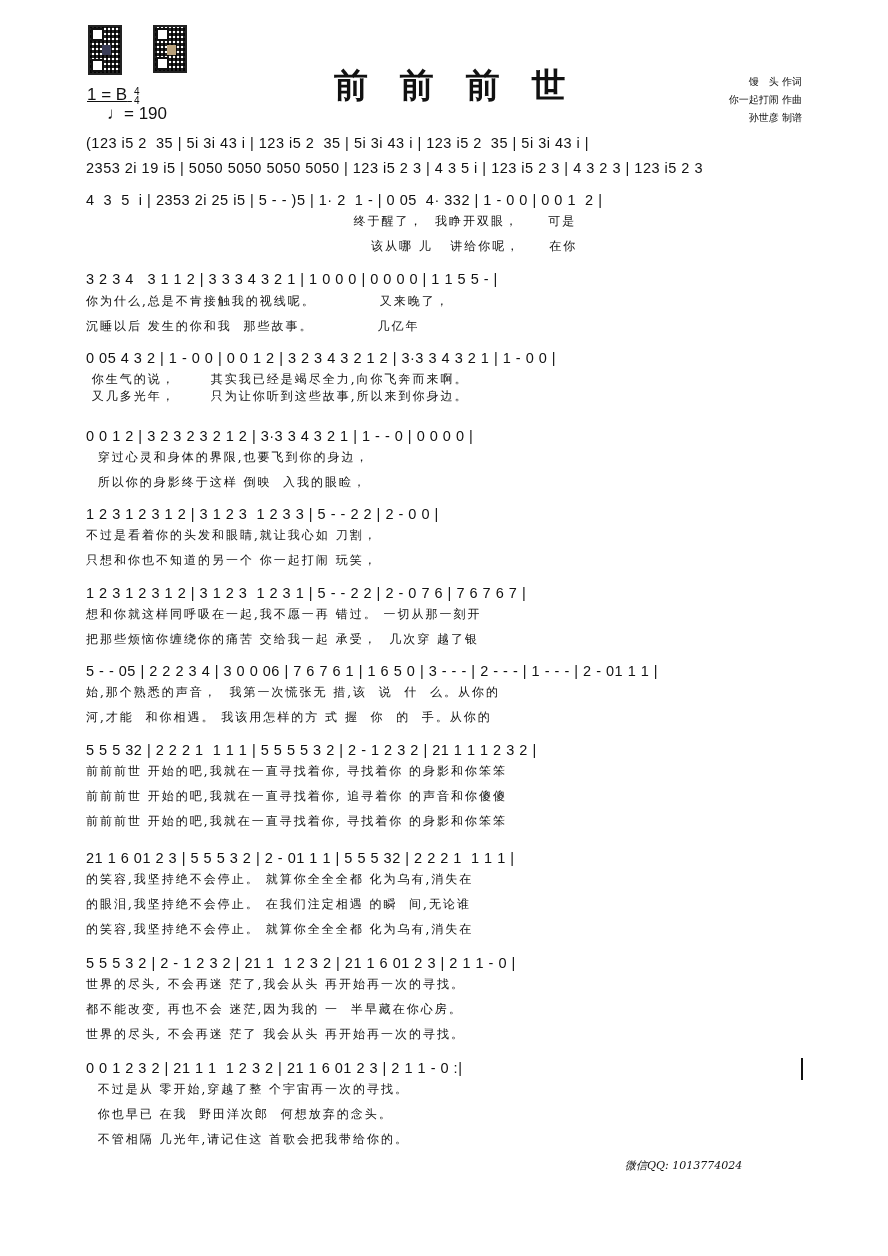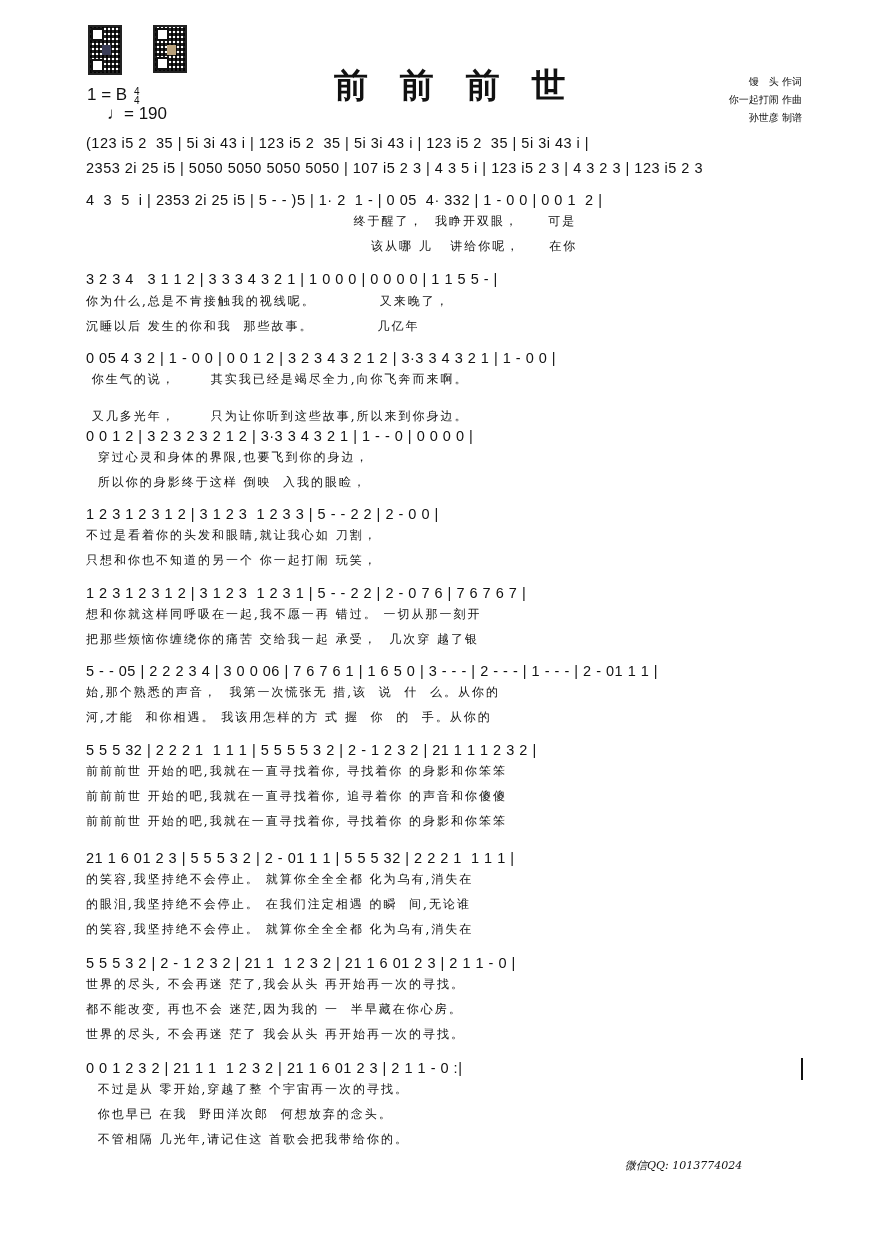--- a/index.html
+++ b/index.html
@@ -9,21 +9,21 @@
       repeating-linear-gradient(0deg,#222 0 3px,#fff 3px 5px);
       background-blend-mode:multiply; border:2px solid #222; box-sizing:border-box; }
   .qr::before, .qr::after { content:""; position:absolute; width:9px; height:9px; border:2px solid #111; background:#fff; }
   .qr::before { top:1px; left:1px; }
   .qr::after { bottom:1px; left:1px; }
   #qr1 { left:88px; }
   #qr2 { left:153px; height:48px; }
   .qr .center { position:absolute; left:12px; top:18px; width:9px; height:10px; background:#3a3d57; }
   #qr2 .center { background:#b9a27c; }
 
-  .key { position:absolute; left:87px; top:86px; font-family:"Liberation Sans", sans-serif; font-size:17px; line-height:17px; }
+  .key { position:absolute; left:87px; top:86px; font-family:"Liberation Sans", sans-serif; font-size:17px; line-height:17px;text-decoration:underline; }
   .key .frac { display:inline-block; vertical-align:middle; font-size:10px; line-height:9px; text-align:center; margin-left:2px; }
   .tempo { position:absolute; left:87px; top:104px; font-family:"Liberation Sans", sans-serif; font-size:17px;margin-left:20px; }
   .title { position:absolute; left:334px; top:63px; font-family:"DejaVu Serif", serif; font-weight:bold; font-size:34px; letter-spacing:10px; }
   .credits { position:absolute; right:86px; top:73px; text-align:right; font-family:"DejaVu Serif", serif; font-size:10px; line-height:18px; }
 
   .nrow { position:absolute; left:86px; width:716px; font-family:"Liberation Sans", sans-serif; font-size:14.5px; white-space:pre; letter-spacing:0.5px; }
   .lrow { position:absolute; left:86px; width:716px; font-family:"DejaVu Serif", serif; font-size:12px; white-space:pre; letter-spacing:2px; }
   .endbar { position:absolute; left:801px; width:2px; background:#111; }
   .watermark { position:absolute; left:625px; top:1158px; font-family:"DejaVu Serif", serif; font-style:italic; font-size:11px; }
 </style>
@@ -45,33 +45,33 @@
 
 <div class="title">前 前 前 世</div>
 
 <div class="credits">
   <div>馒　头 作词</div>
   <div>你一起打闹 作曲</div>
   <div>孙世彦 制谱</div>
 </div>
 
 <div class="nrow" style="top:135px">(123 i5 2  35 | 5i 3i 43 i | 123 i5 2  35 | 5i 3i 43 i | 123 i5 2  35 | 5i 3i 43 i |</div>
-<div class="nrow" style="top:160px">2353 2i 25 i5 | 5050 5050 5050 5050 | 107 i5 2 3 | 4 3 5 i | 123 i5 2 3 | 4 3 2 3 | 123 i5 2 3</div>
+<div class="nrow" style="top:160px">2353 2i 19 i5 | 5050 5050 5050 5050 | 123 i5 2 3 | 4 3 5 i | 123 i5 2 3 | 4 3 2 3 | 123 i5 2 3</div>
 
 <div class="nrow" style="top:192px">4  3  5  i | 2353 2i 25 i5 | 5 - - )5 | 1· 2  1 - | 0 05  4· 332 | 1 - 0 0 | 0 0 1  2 |</div>
 <div class="lrow" style="top:213px">                                              终于醒了，  我睁开双眼，     可是</div>
 <div class="lrow" style="top:238px">                                                 该从哪 儿   讲给你呢，     在你</div>
 
 <div class="nrow" style="top:271px">3 2 3 4   3 1 1 2 | 3 3 3 4 3 2 1 | 1 0 0 0 | 0 0 0 0 | 1 1 5 5 - |</div>
 <div class="lrow" style="top:293px">你为什么,总是不肯接触我的视线呢。           又来晚了，</div>
 <div class="lrow" style="top:318px">沉睡以后 发生的你和我  那些故事。           几亿年</div>
 
 <div class="nrow" style="top:350px">0 05 4 3 2 | 1 - 0 0 | 0 0 1 2 | 3 2 3 4 3 2 1 2 | 3·3 3 4 3 2 1 | 1 - 0 0 |</div>
 <div class="lrow" style="top:371px"> 你生气的说，      其实我已经是竭尽全力,向你飞奔而来啊。</div>
-<div class="lrow" style="top:408px"> 又几多光年，      只为让你听到这些故事,所以来到你身边。</div>
+<div class="lrow" style="top:388px"> 又几多光年，      只为让你听到这些故事,所以来到你身边。</div>
 
 <div class="nrow" style="top:428px">0 0 1 2 | 3 2 3 2 3 2 1 2 | 3·3 3 4 3 2 1 | 1 - - 0 | 0 0 0 0 |</div>
 <div class="lrow" style="top:449px">  穿过心灵和身体的界限,也要飞到你的身边，</div>
 <div class="lrow" style="top:474px">  所以你的身影终于这样 倒映  入我的眼睑，</div>
 
 <div class="nrow" style="top:506px">1 2 3 1 2 3 1 2 | 3 1 2 3  1 2 3 3 | 5 - - 2 2 | 2 - 0 0 |</div>
 <div class="lrow" style="top:527px">不过是看着你的头发和眼睛,就让我心如 刀割，</div>
 <div class="lrow" style="top:552px">只想和你也不知道的另一个 你一起打闹 玩笑，</div>
 
 <div class="nrow" style="top:585px">1 2 3 1 2 3 1 2 | 3 1 2 3  1 2 3 1 | 5 - - 2 2 | 2 - 0 7 6 | 7 6 7 6 7 |</div>

